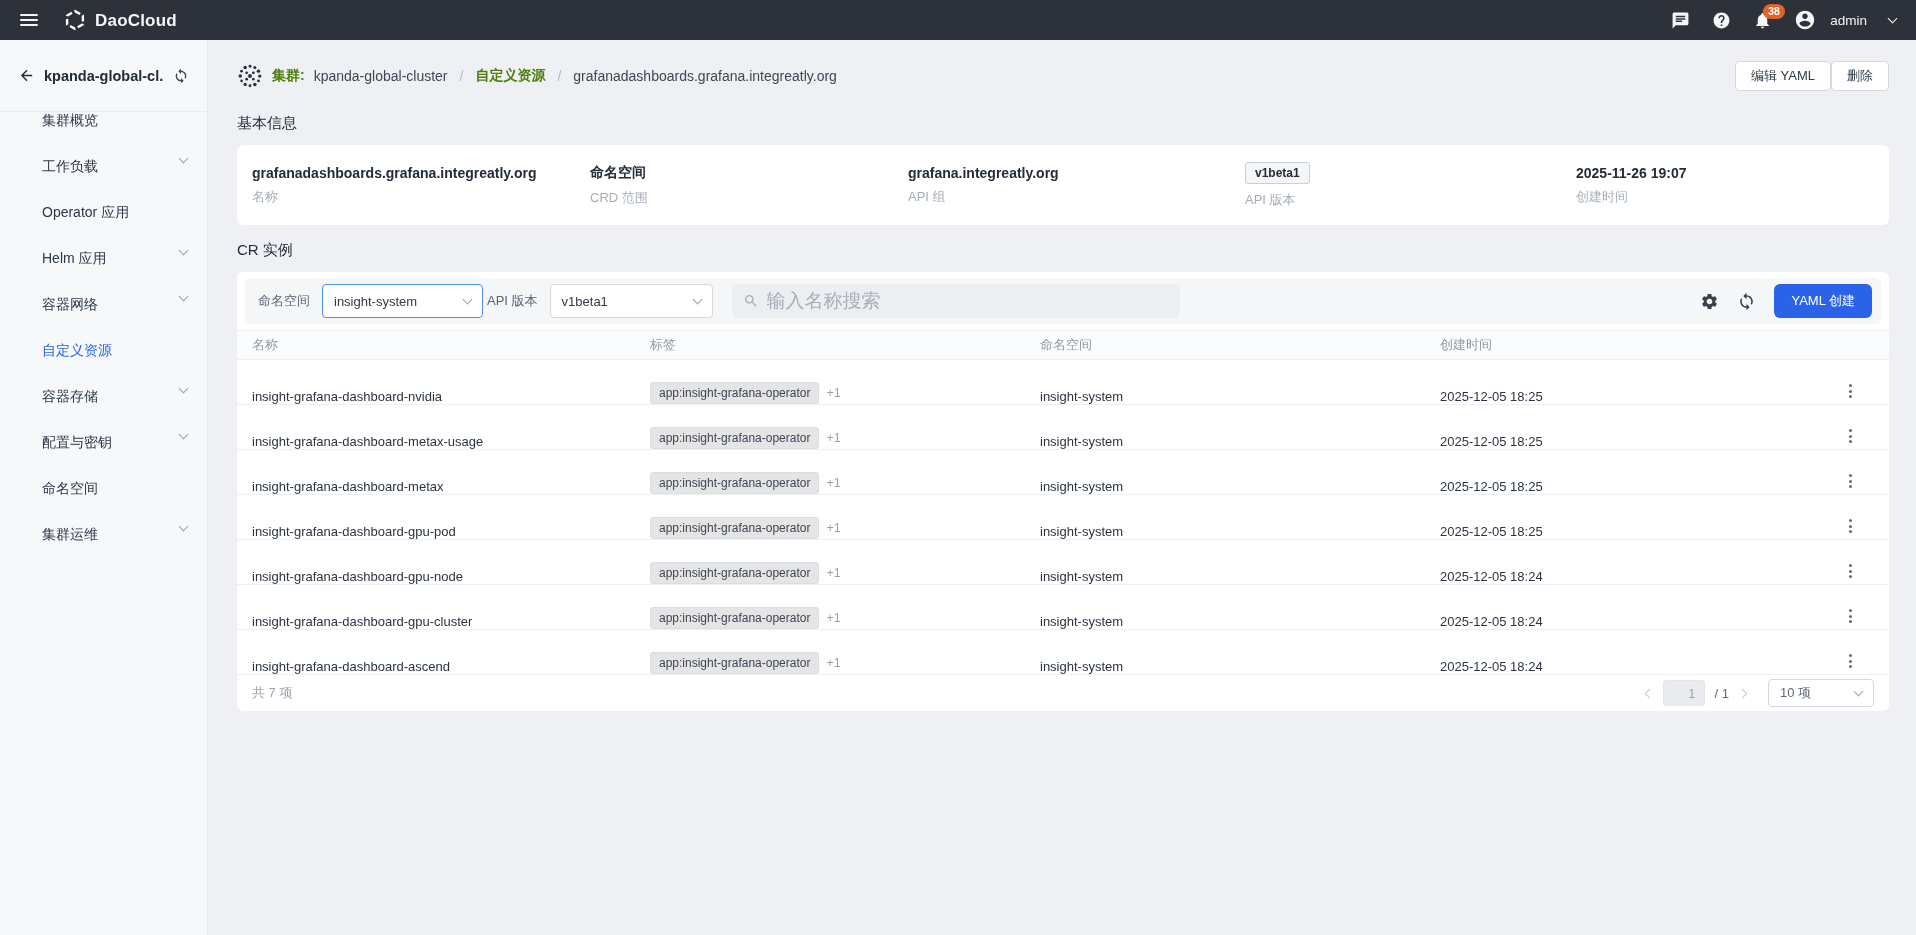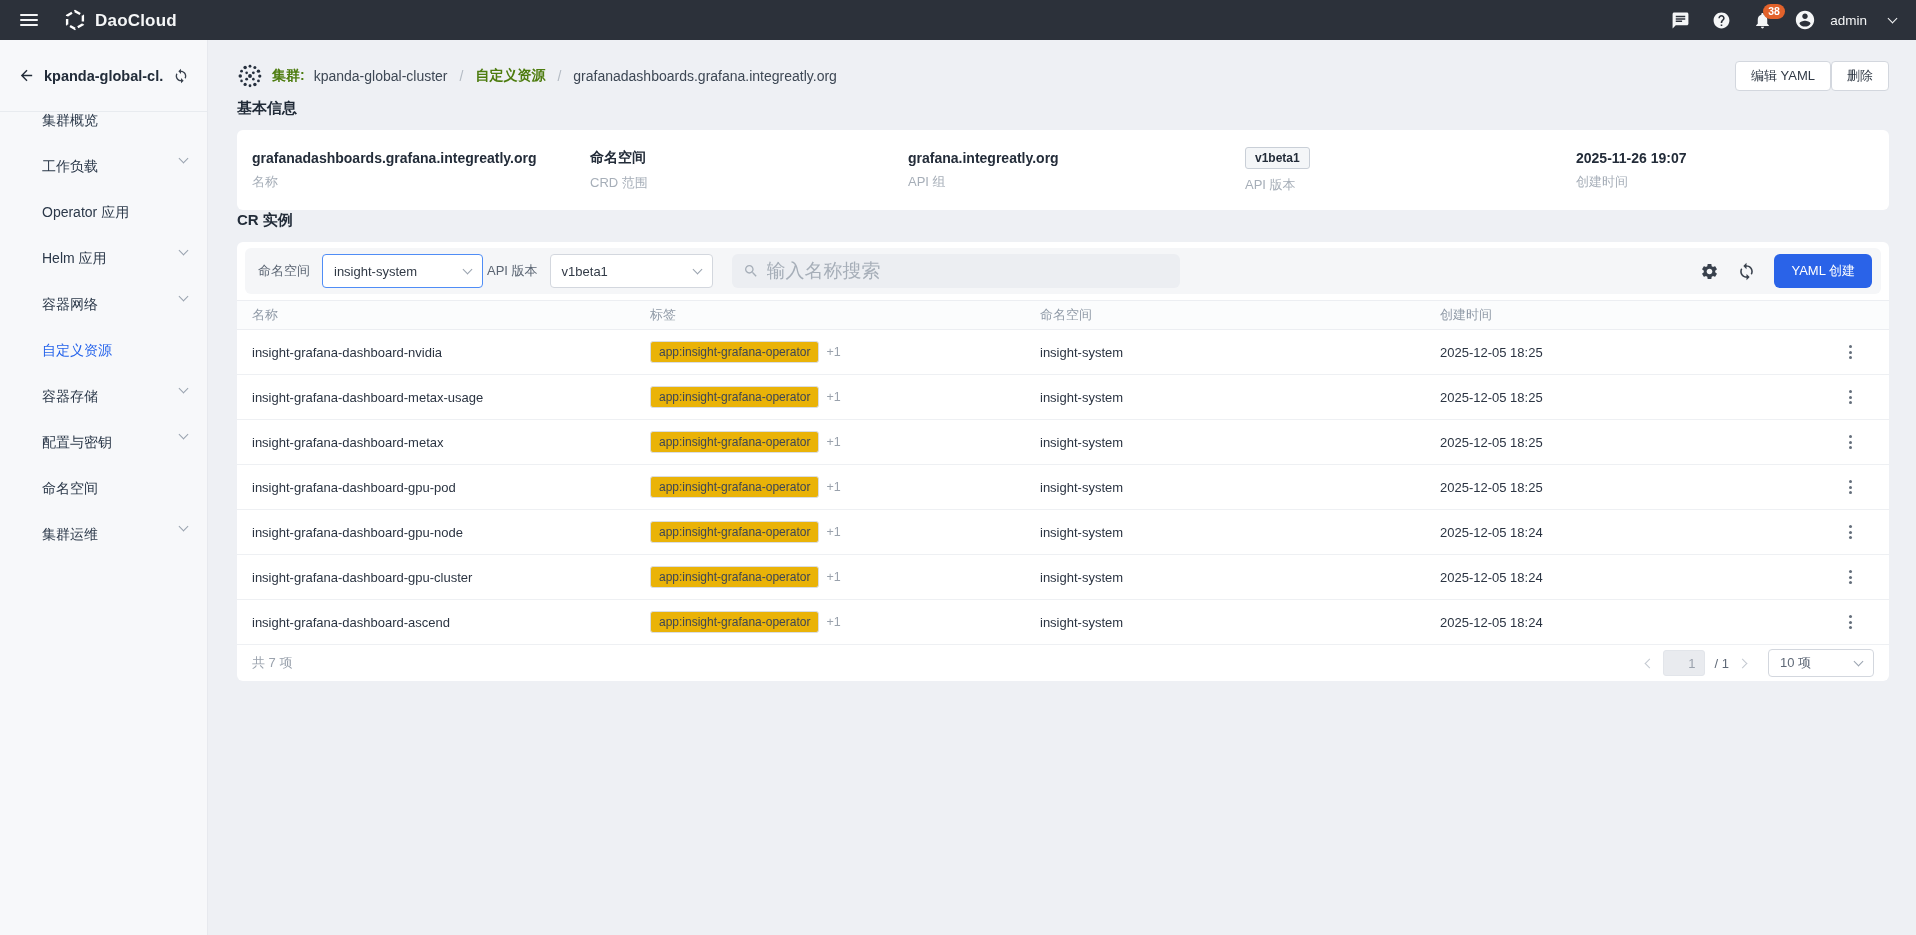--- a/index.html
+++ b/index.html
@@ -35,21 +35,21 @@
   .main{flex:1;padding:0 27px 0 29px;overflow:hidden}
   .crumb-row{height:58px;display:flex;align-items:center;padding-top:14px}
   .crumb{display:flex;align-items:center;gap:9px;font-size:14px}
   .crumb .b{font-weight:bold;color:#4d7c0f}
   .crumb .lnk{color:#3d4754;cursor:pointer}
   .crumb .sep{color:#b3bac3;margin:0 3px}
   .crumb .cur{color:#3d4754}
   .page-actions{margin-left:auto;display:flex;}
   .btn-plain{height:30px;padding:0 15px;border:1px solid #d3d7de;border-radius:4px;background:#fff;
              font-size:13px;color:#313a46;display:flex;align-items:center;cursor:pointer;font-family:inherit}
-  .section-title{font-size:15px;font-weight:bold;color:#222c39;margin-top:1px;height:18px}
+  .section-title{font-size:15px;font-weight:normal;color:#222c39;margin-top:16px;height:18px}
 
   
   .info-card{margin-top:13px;background:#fff;border-radius:6px;height:80px;display:flex;align-items:center;padding:0 15px}
   .info-field{display:flex;flex-direction:column;justify-content:center}
   .if-0{width:338px}.if-1{width:318px}.if-2{width:337px}.if-3{width:331px}.if-4{flex:1}
   .info-val{font-size:14px;font-weight:bold;color:#232c39}
   .info-lab{font-size:13px;color:#a6aeb8;margin-top:7px}
   .badge-chip{display:inline-block;width:fit-content;font-size:12px;font-weight:bold;padding:3px 9px;
               border:1px solid #c9cfd7;background:#f4f6f8;border-radius:3px;color:#232c39}
 
@@ -65,23 +65,23 @@
   .search input{border:none;outline:none;background:transparent;font-size:19px;color:#3d4754;flex:1;font-family:inherit}
   .search input::placeholder{color:#a6aeb8}
   .fspacer{flex:1}
   .icon-btn{cursor:pointer;margin-right:18px;display:flex;align-items:center}
   .btn-primary{height:34px;background:#2a63e8;border:none;border-radius:6px;color:#fff;font-size:13px;
                padding:0 17px;display:flex;align-items:center;cursor:pointer;font-family:inherit}
 
   .thead{display:flex;align-items:center;height:30px;background:#fbfcfd;border-top:1px solid #eceef2;
          border-bottom:1px solid #eceef2;padding:0 15px;font-size:13px;color:#909aa7}
   .c1{width:398px}.c2{width:390px;display:flex;align-items:center;gap:7px}.c3{width:400px}.c4{flex:1}.c5{width:48px}
-  .trow{display:flex;align-items:center;height:45px;padding:0 15px;border-bottom:1px solid #eef0f3;font-size:13px;color:#2b3442}
+  .trow{display:flex;align-items:flex-end;height:45px;padding:0 15px;border-bottom:1px solid #eef0f3;font-size:13px;color:#2b3442}
   .trow .td-name{cursor:pointer}
-  .chip{display:inline-block;font-size:12px;padding:3px 8px;background:#eab308;border:1px solid #dadde2;
+  .chip{display:inline-block;font-size:12px;padding:3px 8px;background:#e5e5e5;border:1px solid #dadde2;
         border-radius:3px;color:#3d4655;white-space:nowrap}
   .more{color:#9aa2ad;font-size:12.5px}
   .kebab{width:48px;display:flex;flex-direction:column;align-items:center;gap:2.5px;cursor:pointer;padding:6px 0}
   .kebab i{width:3px;height:3px;border-radius:50%;background:#646e7b;display:block}
 
   .tfoot{display:flex;align-items:center;height:36px;padding:0 15px;font-size:13px;color:#9aa2ad}
   .pg{margin-left:auto;display:flex;align-items:center;gap:10px}
   .pchev{width:7px;height:7px;border-right:1.6px solid #c3c9d1;border-bottom:1.6px solid #c3c9d1;cursor:pointer}
   .pchev.prev{transform:rotate(135deg)}
   .pchev.next{transform:rotate(-45deg)}

